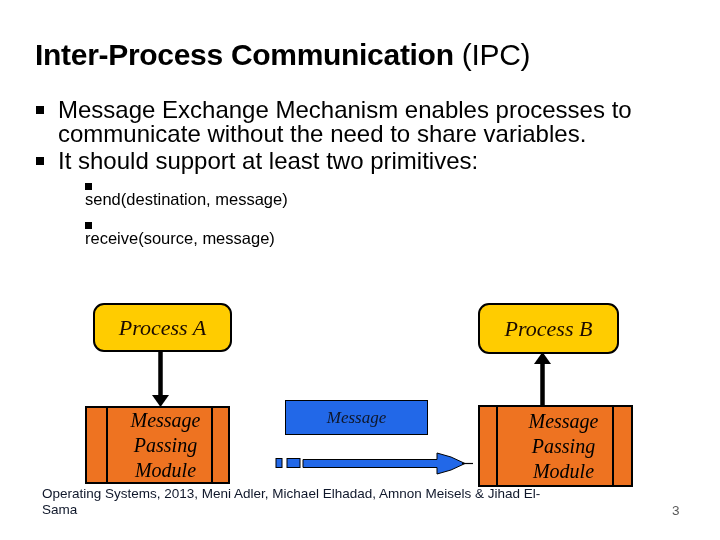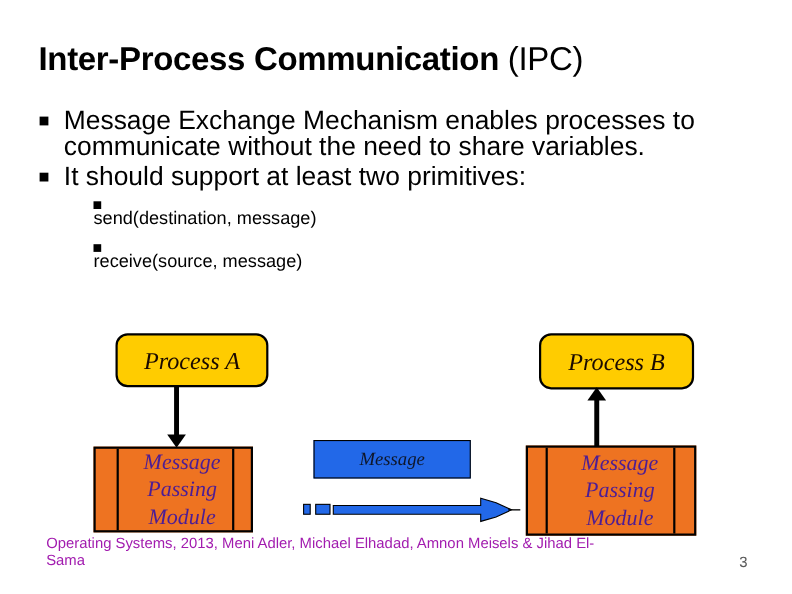--- a/index.html
+++ b/index.html
@@ -19,46 +19,46 @@
   .sq1{flex:0 0 auto;width:8px;height:8px;background:#000;margin:8px 14px 0 3px;}
   .b-text{font-size:24px;line-height:24px;width:575px;}
   .sub-wrap{margin-left:52px;margin-top:4px;}
   .sub-item{display:flex;align-items:flex-start;margin-bottom:8px;flex-direction:column;}
   .sq2{flex:0 0 auto;width:7px;height:7px;background:#000;margin:6px 11px 0 0;}
   .sub-text{font-size:16.5px;line-height:18px;}
   
   .proc{
     position:absolute;background:#FFCC00;border:2px solid #000;border-radius:11px;
     display:flex;align-items:center;justify-content:center;
-    font-family:"Liberation Serif",serif;font-style:italic;font-size:22px;color:#1a0a00;margin-left:12px;
+    font-family:"Liberation Serif",serif;font-style:italic;font-size:22px;color:#1a0a00;
   }
   .proc-a{left:93px;top:303px;width:135px;height:45px;}
   .proc-b{left:478px;top:303px;width:137px;height:47px;}
   .module{
     position:absolute;background:#EE7321;border:2px solid #000;box-sizing:border-box;
     font-family:"Liberation Serif",serif;font-style:italic;font-size:20px;line-height:25px;
-    color:#4c1d95;text-align:center;display:flex;align-items:center;justify-content:center;padding-left:16px;
+    color:#000000;text-align:center;display:flex;align-items:center;justify-content:center;padding-left:16px;
   }
   .module .inner{width:108px;}
   .mod-left{left:85px;top:406px;width:145px;height:78px;}
   .mod-right{left:478px;top:405px;width:155px;height:82px;}
   .vline{position:absolute;top:0;bottom:0;width:2px;background:#000;}
   .mod-left .vl-a{left:19px;} .mod-left .vl-b{right:15px;}
   .mod-right .vl-a{left:16px;} .mod-right .vl-b{right:17px;}
   .msgbox{
     position:absolute;left:285px;top:400px;width:143px;height:35px;
     background:#2268E8;border:1.5px solid #000;box-sizing:border-box;
     display:flex;align-items:center;justify-content:center;
     font-family:"Liberation Serif",serif;font-style:italic;font-size:17px;color:#0f172a;
   }
   .arrow-layer{position:absolute;left:0;top:0;width:720px;height:540px;pointer-events:none;}
   
   .footer{
     position:absolute;left:42px;top:486px;width:640px;
-    font-size:13.5px;line-height:16px;color:#a21caf;
+    font-size:13.5px;line-height:16px;color:#0f172a;
   }
   .pagenum{position:absolute;left:672px;top:503px;font-size:13.5px;color:#595959;}
 </style>
 </head>
 <body>
 
 <div class="slide">
 
   <div class="title"><span>Inter-Process Communication</span><span class="suffix"> (IPC)</span></div>
 

